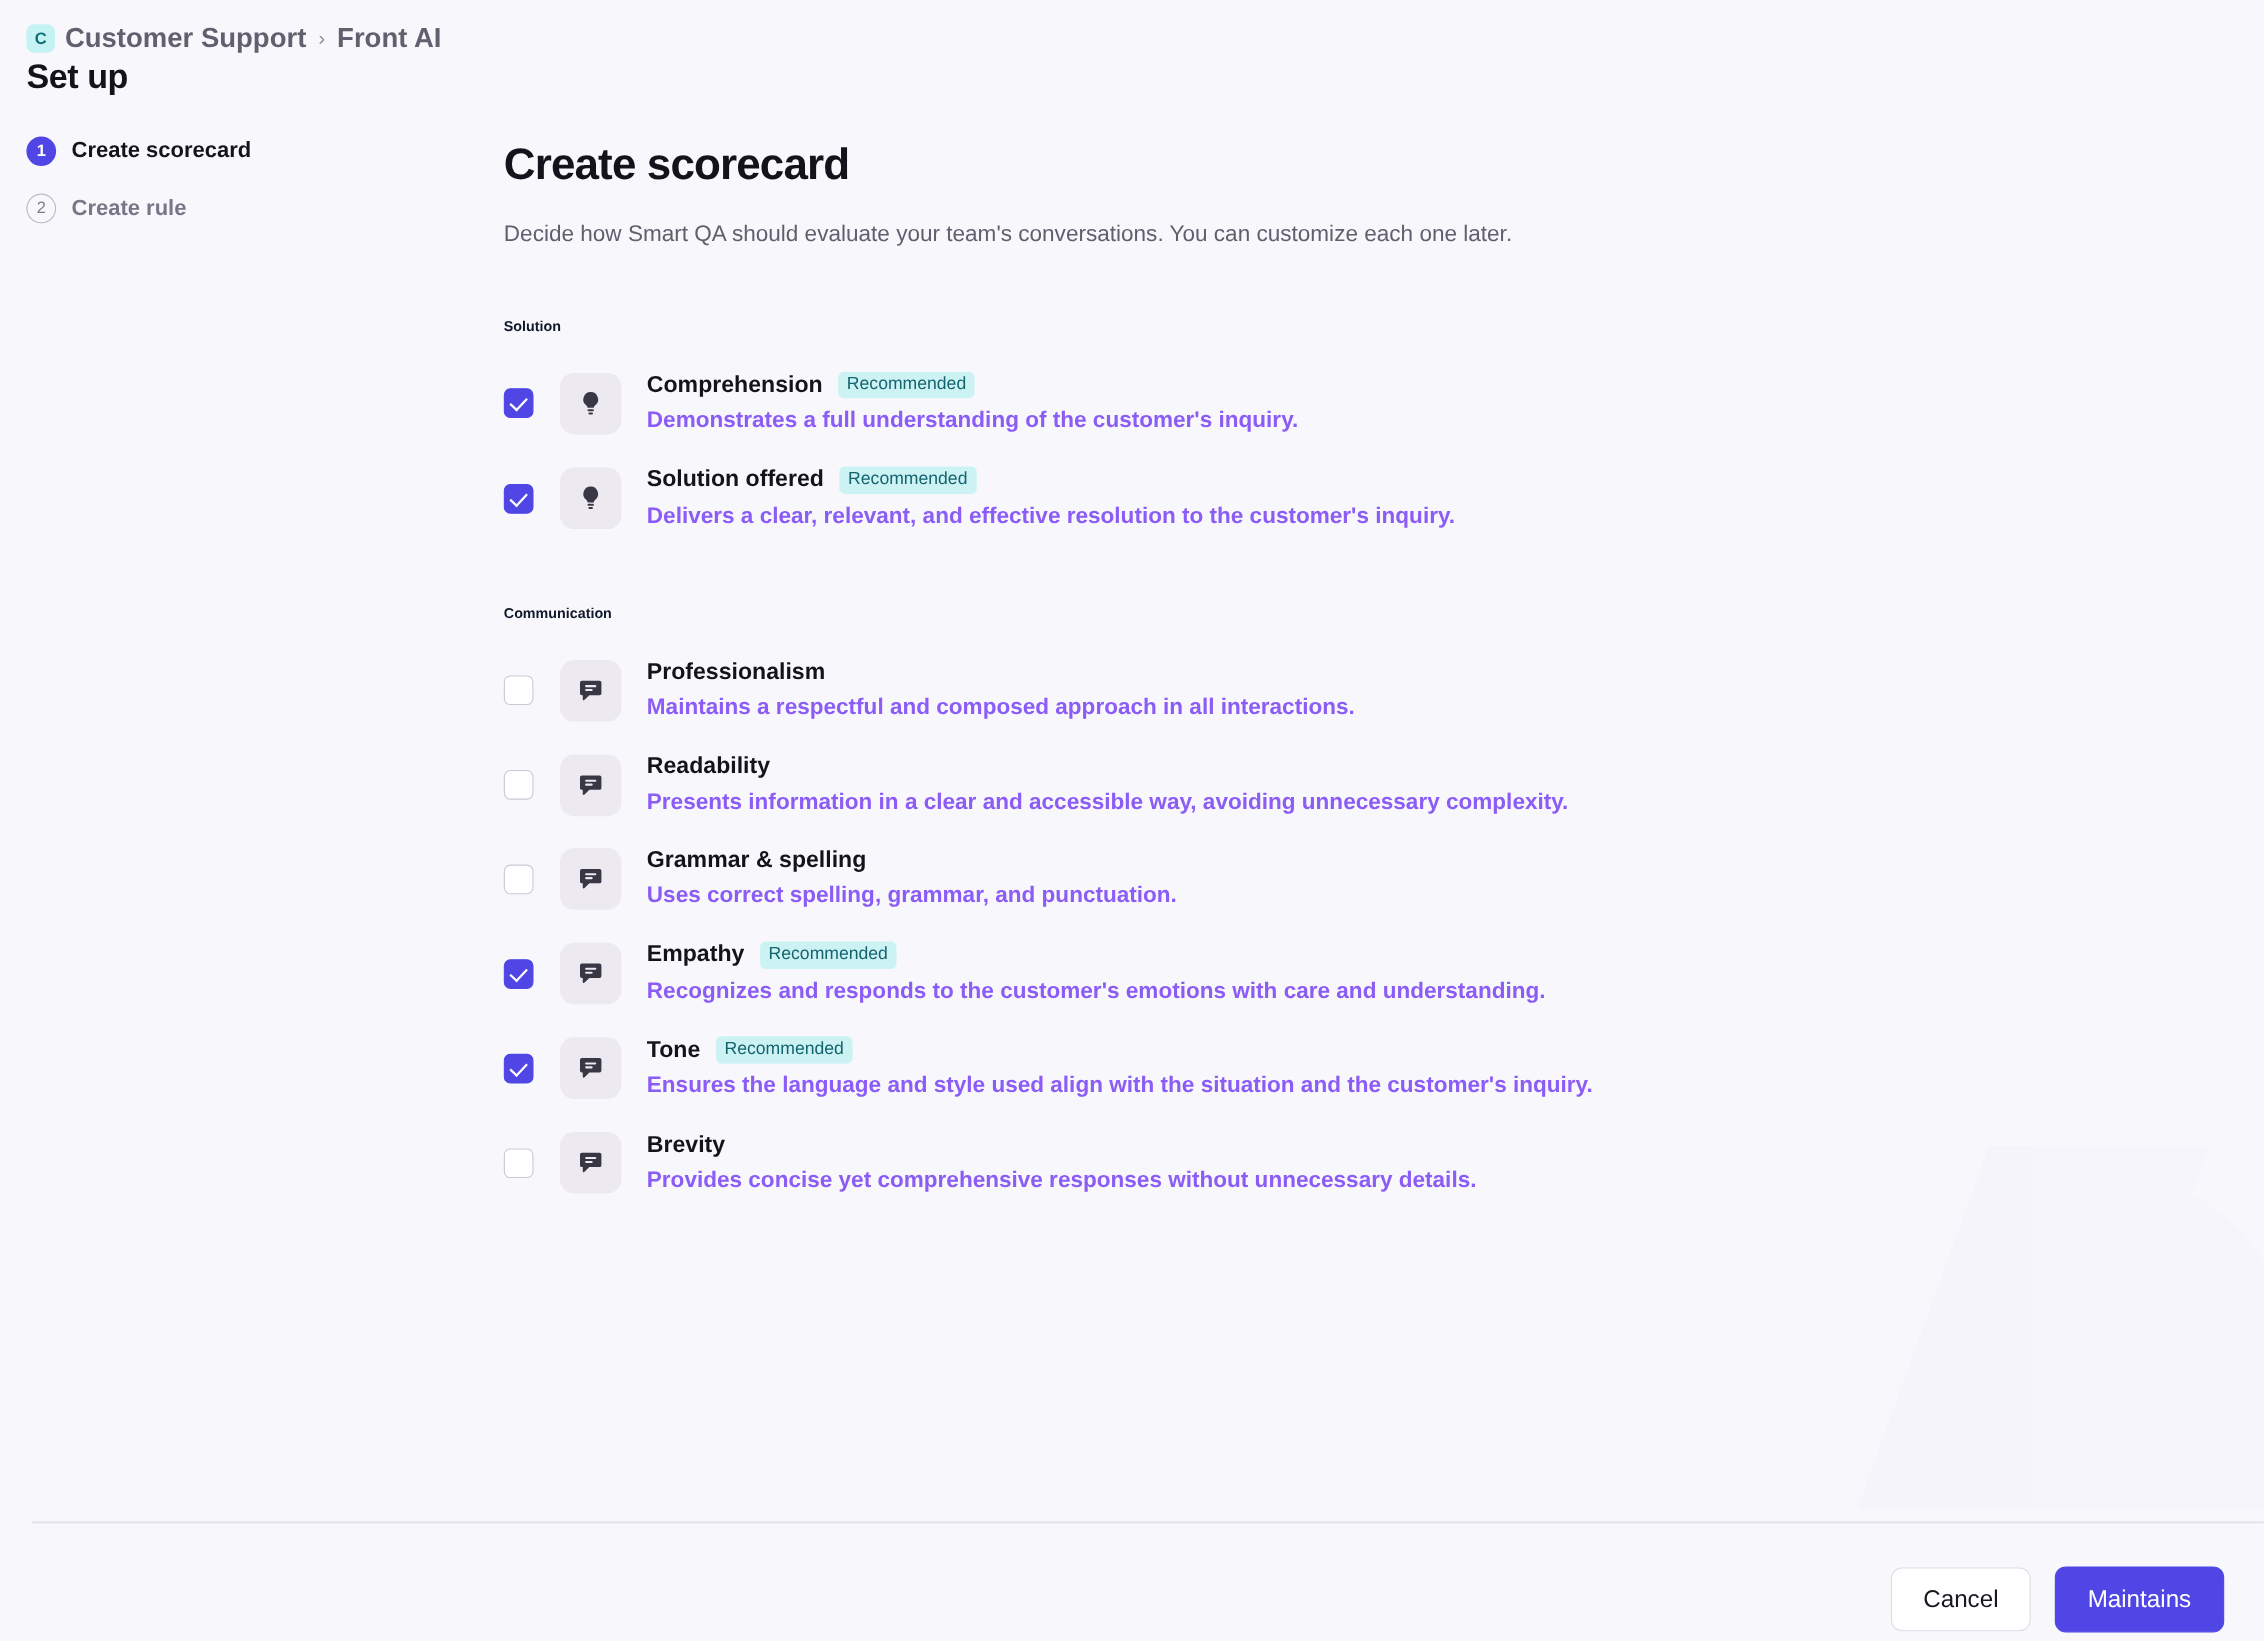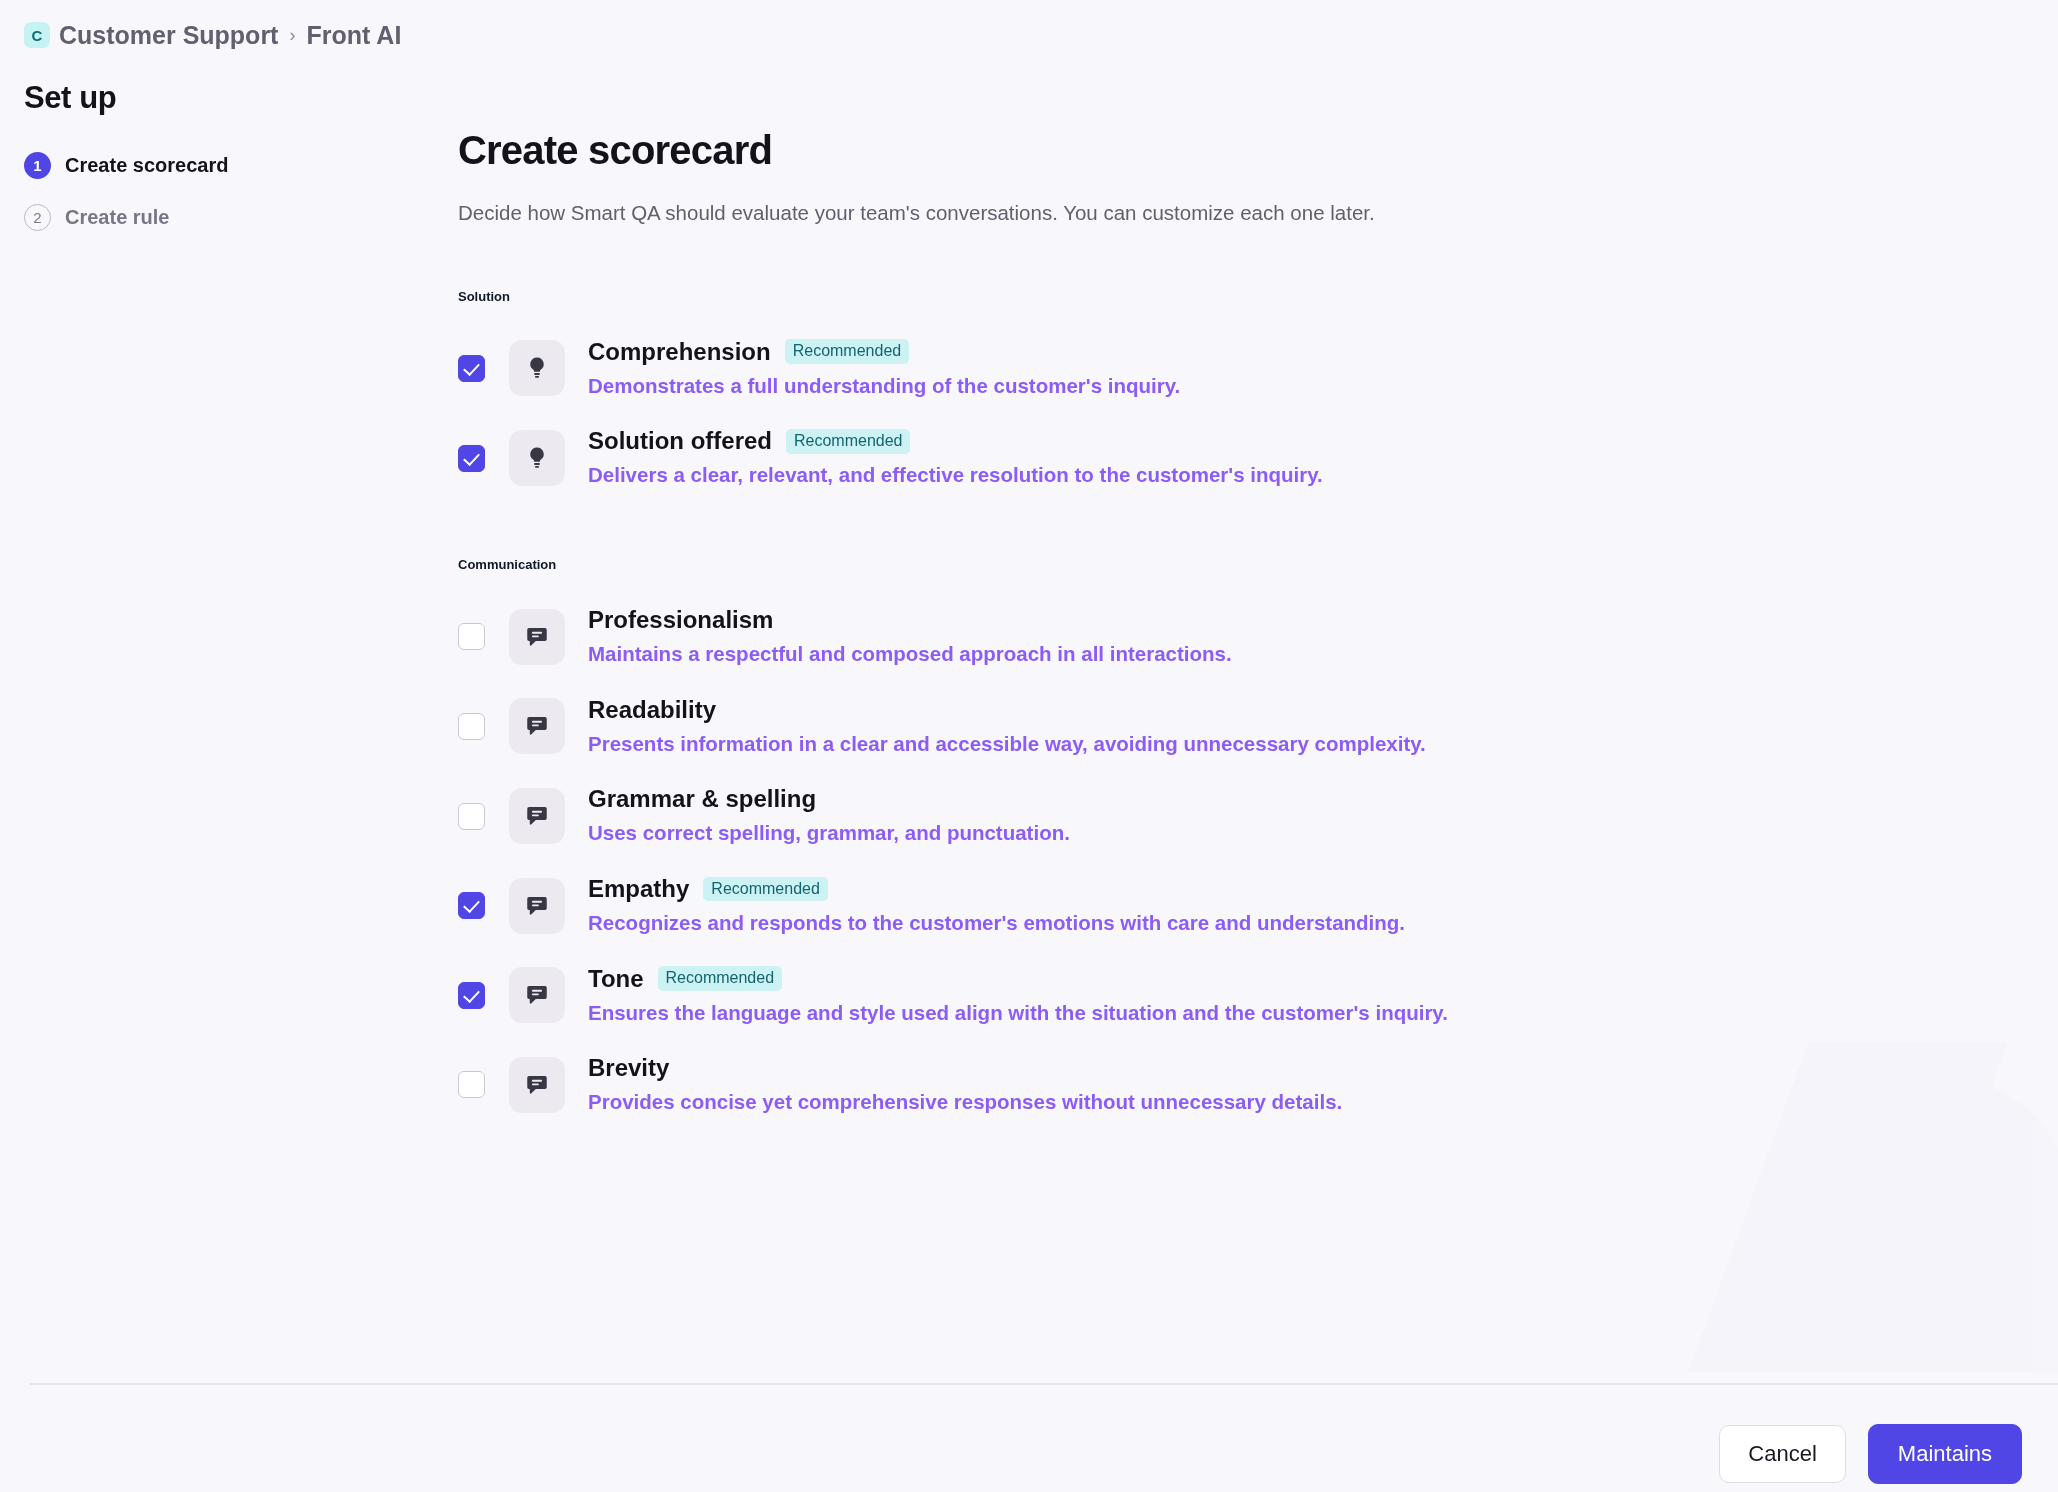--- a/index.html
+++ b/index.html
@@ -91,21 +91,21 @@
     white-space: nowrap;
   }
   .crumb-sep {
     font-size: 18px;
     color: #8a8a99;
     font-weight: 500;
     padding: 0 2px;
   }
 
   .setup-title {
-    margin-top: 30px;
+    margin-top: 2px;
     font-size: 31px;
     font-weight: 700;
     letter-spacing: -0.4px;
     color: #14131c;
   }
 
   .steps {
     margin-top: 36px;
     display: flex;
     flex-direction: column;
@@ -230,21 +230,21 @@
     flex-direction: column;
     gap: 7px;
     min-width: 0;
   }
   .item-head {
     display: flex;
     align-items: center;
     gap: 14px;
   }
   .item-title {
-    font-size: 24px;
+    font-size: 21px;
     font-weight: 700;
     color: #14131c;
     white-space: nowrap;
   }
   .badge {
     background: #cdf2f4;
     color: #13646f;
     font-size: 16px;
     font-weight: 500;
     border-radius: 5px;

